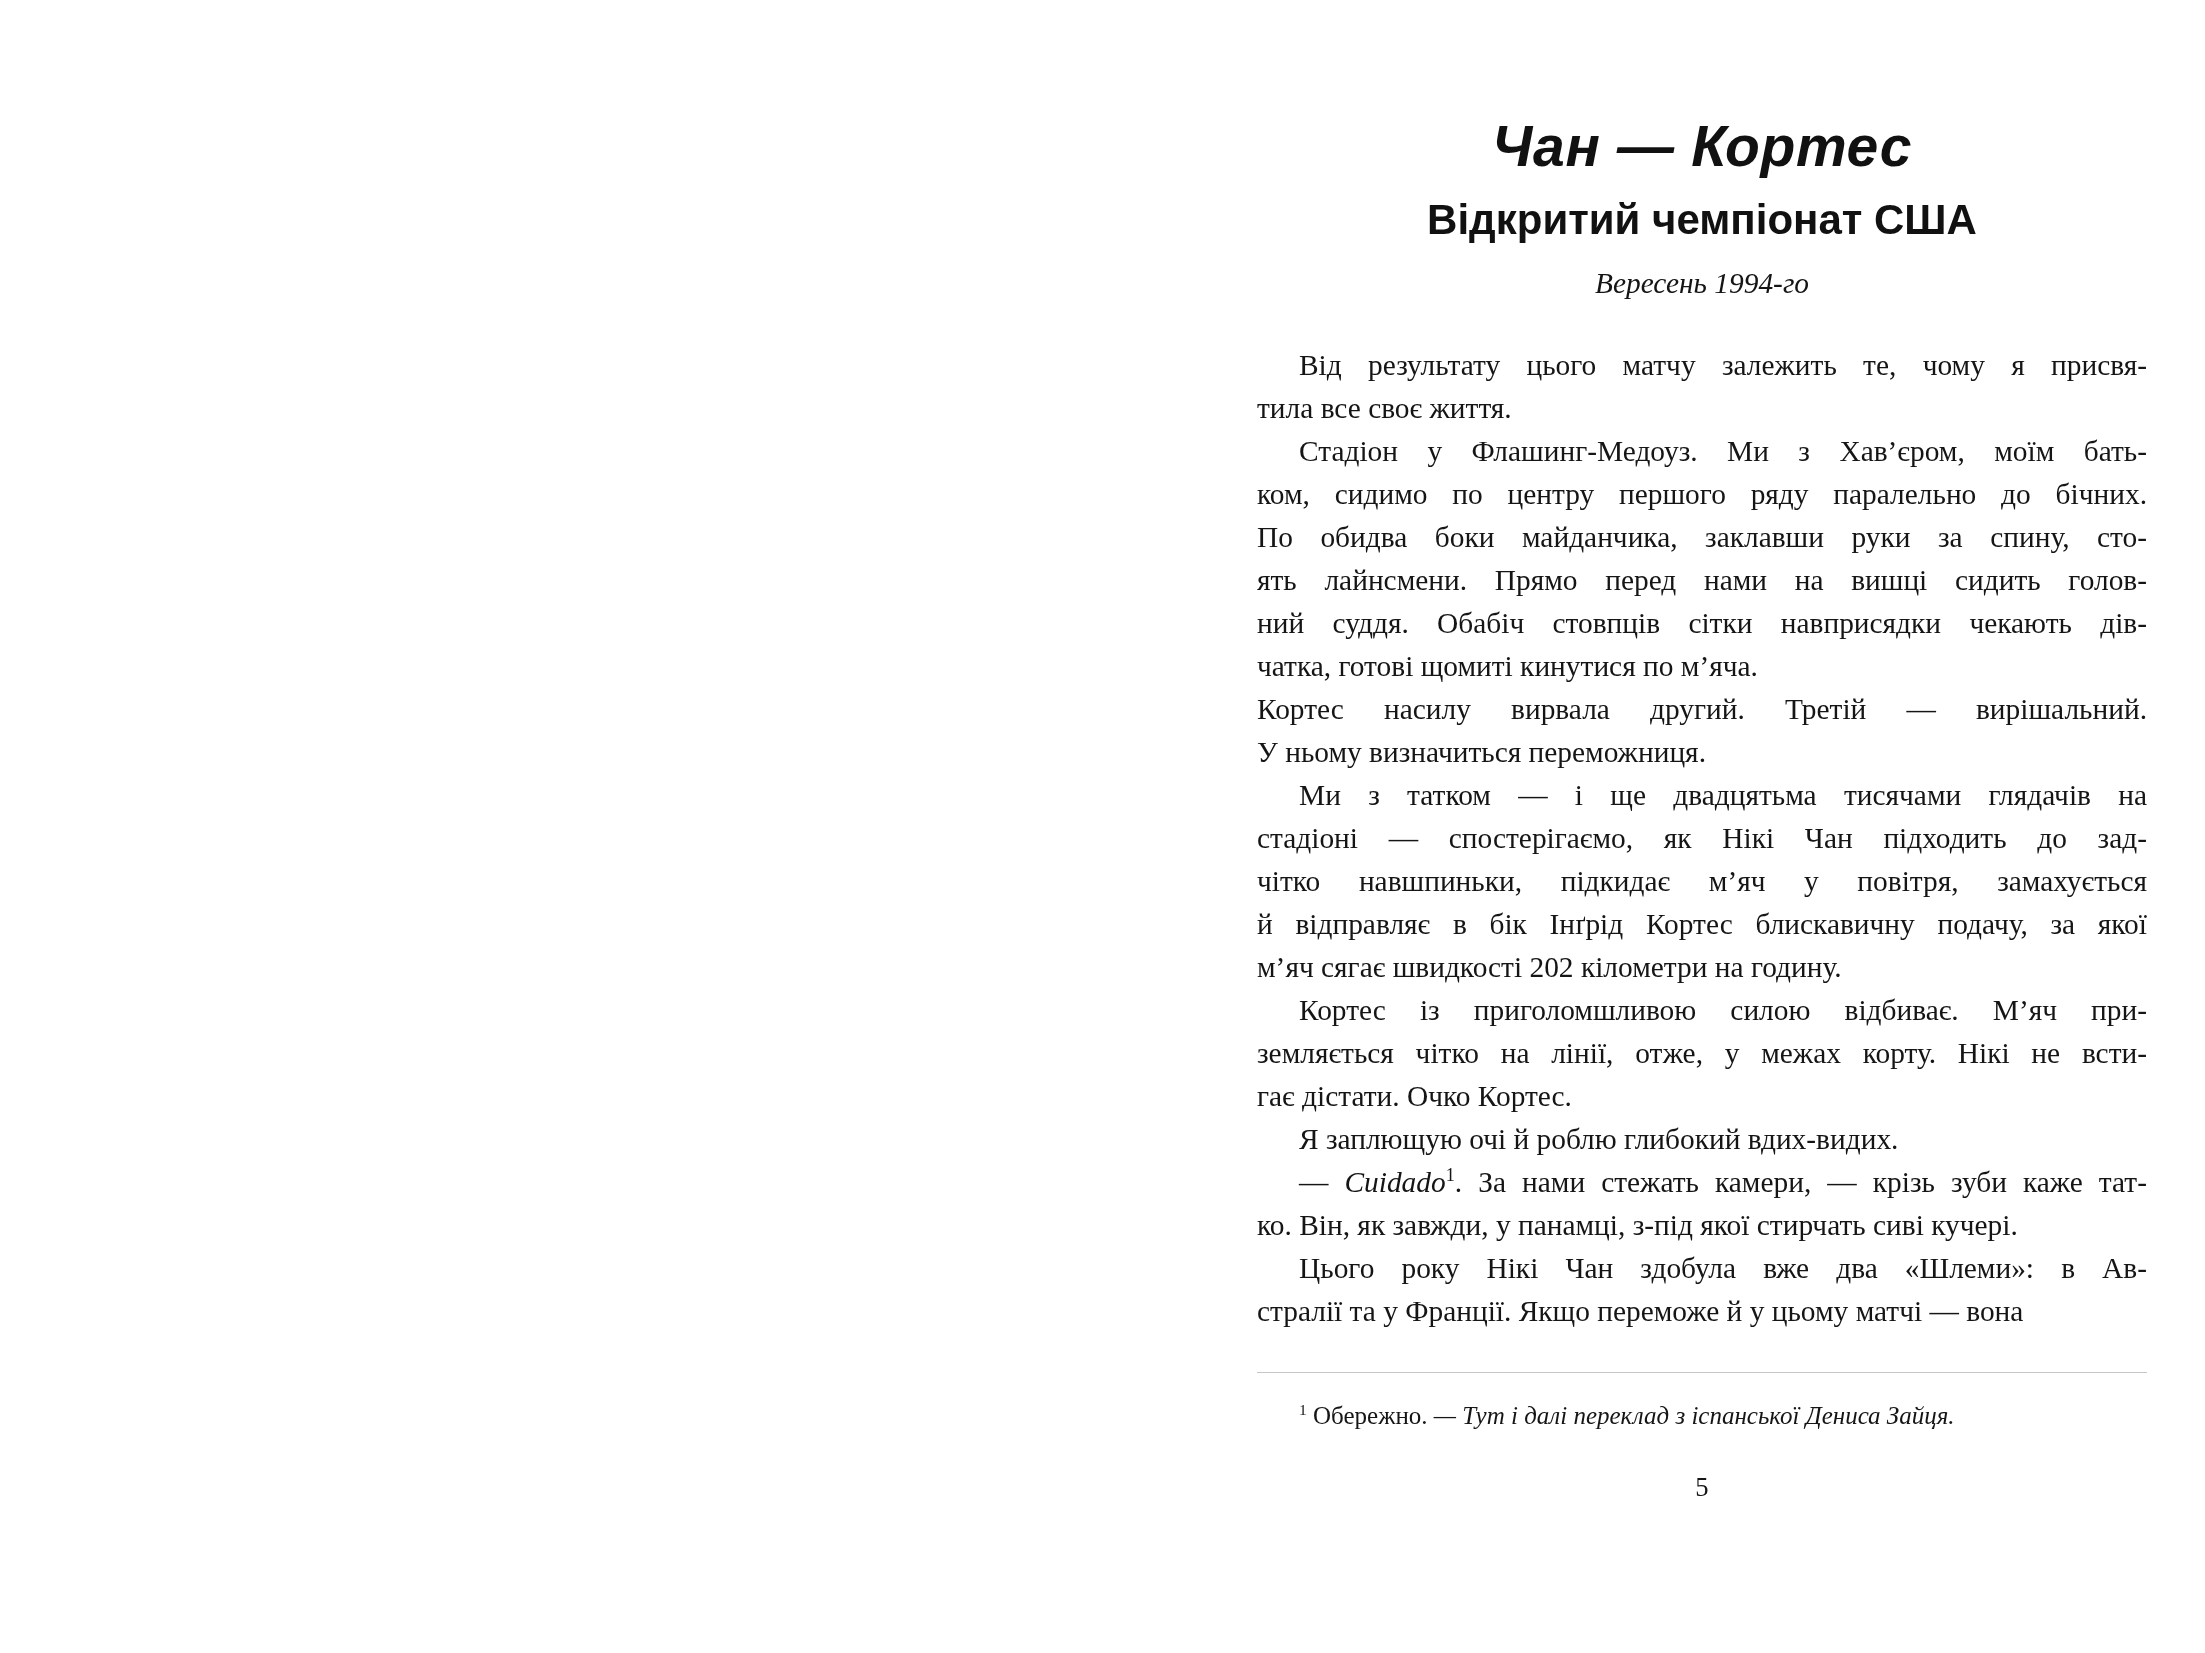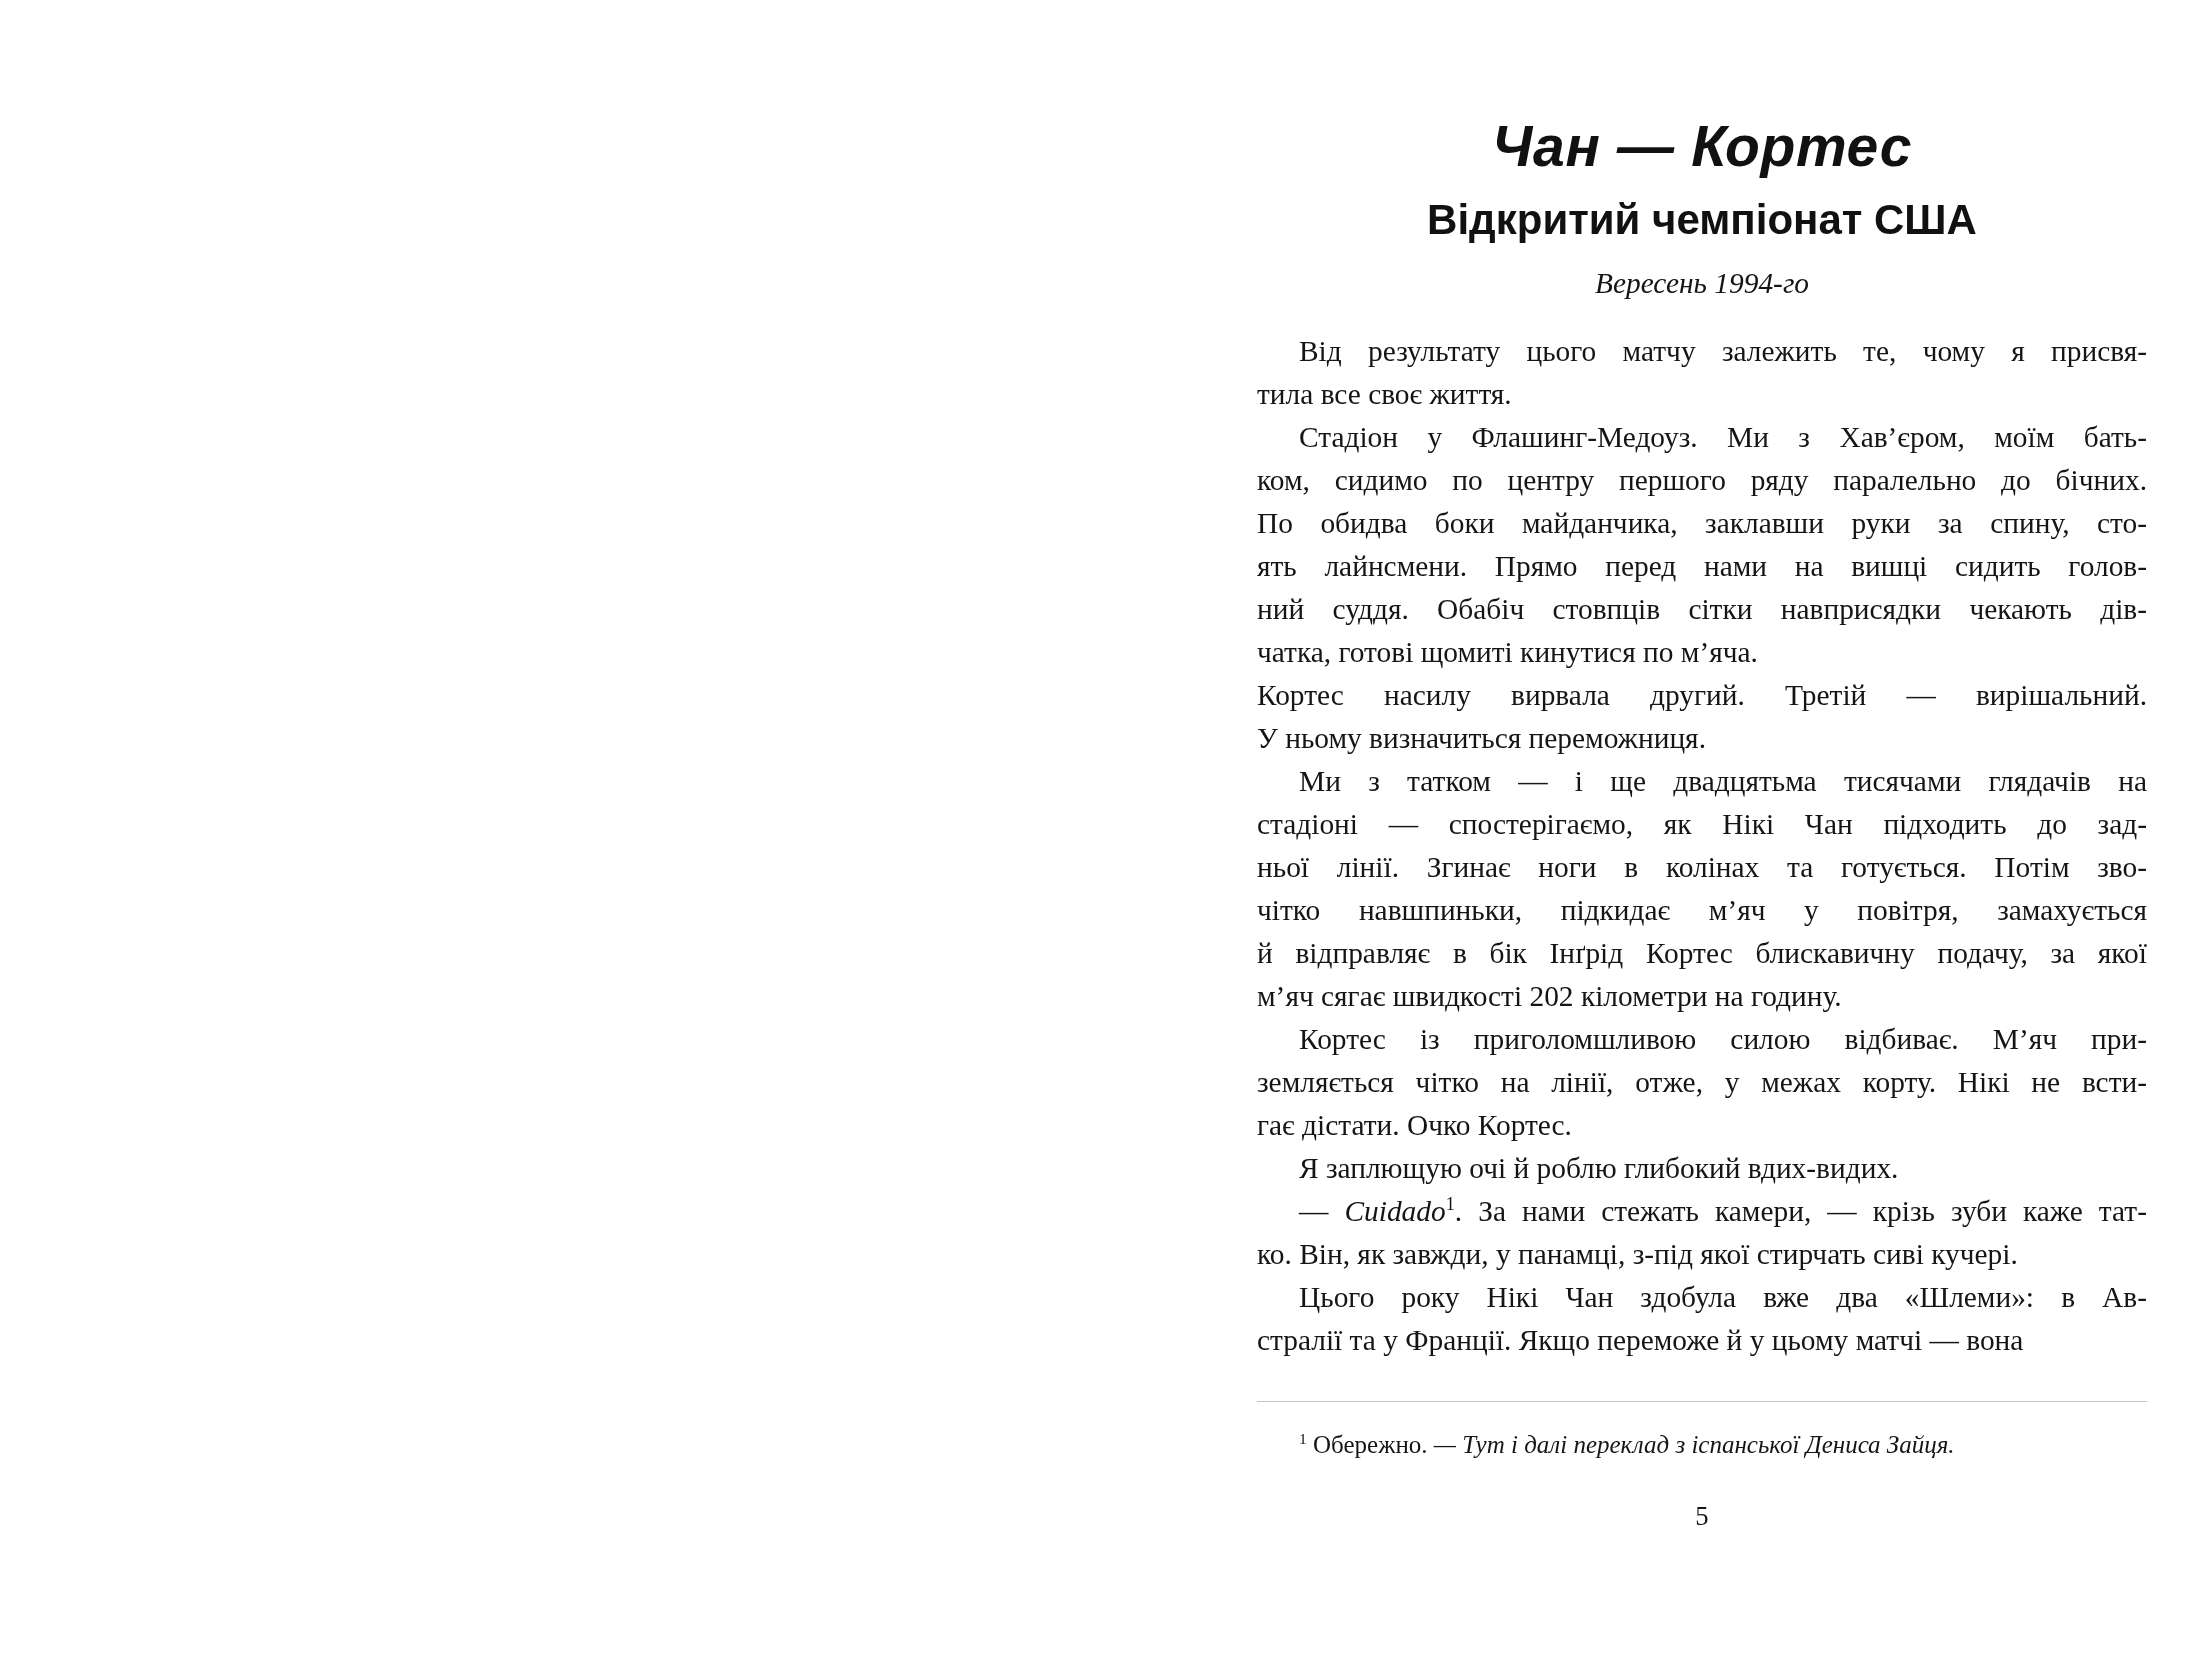--- a/index.html
+++ b/index.html
@@ -41,21 +41,21 @@
     color: #111111;
   }
   .date-line {
     margin: 21.5px 0 0 0;
     text-align: center;
     font-style: italic;
     font-size: 29.4px;
     line-height: 1.2;
   }
   .body-text {
-    margin-top: 29px;
+    margin-top: 43px;
     font-size: 29.4px;
     line-height: 43px;
   }
   .line {
     text-align: justify;
     text-align-last: justify;
     white-space: nowrap;
   }
   .line.last { text-align-last: left; }
   .line.first { text-indent: 42px; }
@@ -98,21 +98,20 @@
           <div class="line">ний суддя. Обабіч стовпців сітки навприсядки чекають дів-</div>
           <div class="line last">чатка, готові щомиті кинутися по м’яча.</div>
         </div>
         <div class="paragraph">
           <div class="line">Кортес насилу вирвала другий. Третій — вирішальний.</div>
           <div class="line last">У ньому визначиться переможниця.</div>
         </div>
         <div class="paragraph">
           <div class="line first">Ми з татком — і ще двадцятьма тисячами глядачів на</div>
           <div class="line">стадіоні — спостерігаємо, як Нікі Чан підходить до зад-</div>
-          <div class="line">ньої лінії. Згинає ноги в колінах та готується. Потім зво-</div>
           <div class="line">чітко навшпиньки, підкидає м’яч у повітря, замахується</div>
           <div class="line">й відправляє в бік Інґрід Кортес блискавичну подачу, за якої</div>
           <div class="line last">м’яч сягає швидкості 202 кілометри на годину.</div>
         </div>
         <div class="paragraph">
           <div class="line first">Кортес із приголомшливою силою відбиває. М’яч при-</div>
           <div class="line">земляється чітко на лінії, отже, у межах корту. Нікі не всти-</div>
           <div class="line last">гає дістати. Очко Кортес.</div>
         </div>
         <div class="paragraph">

